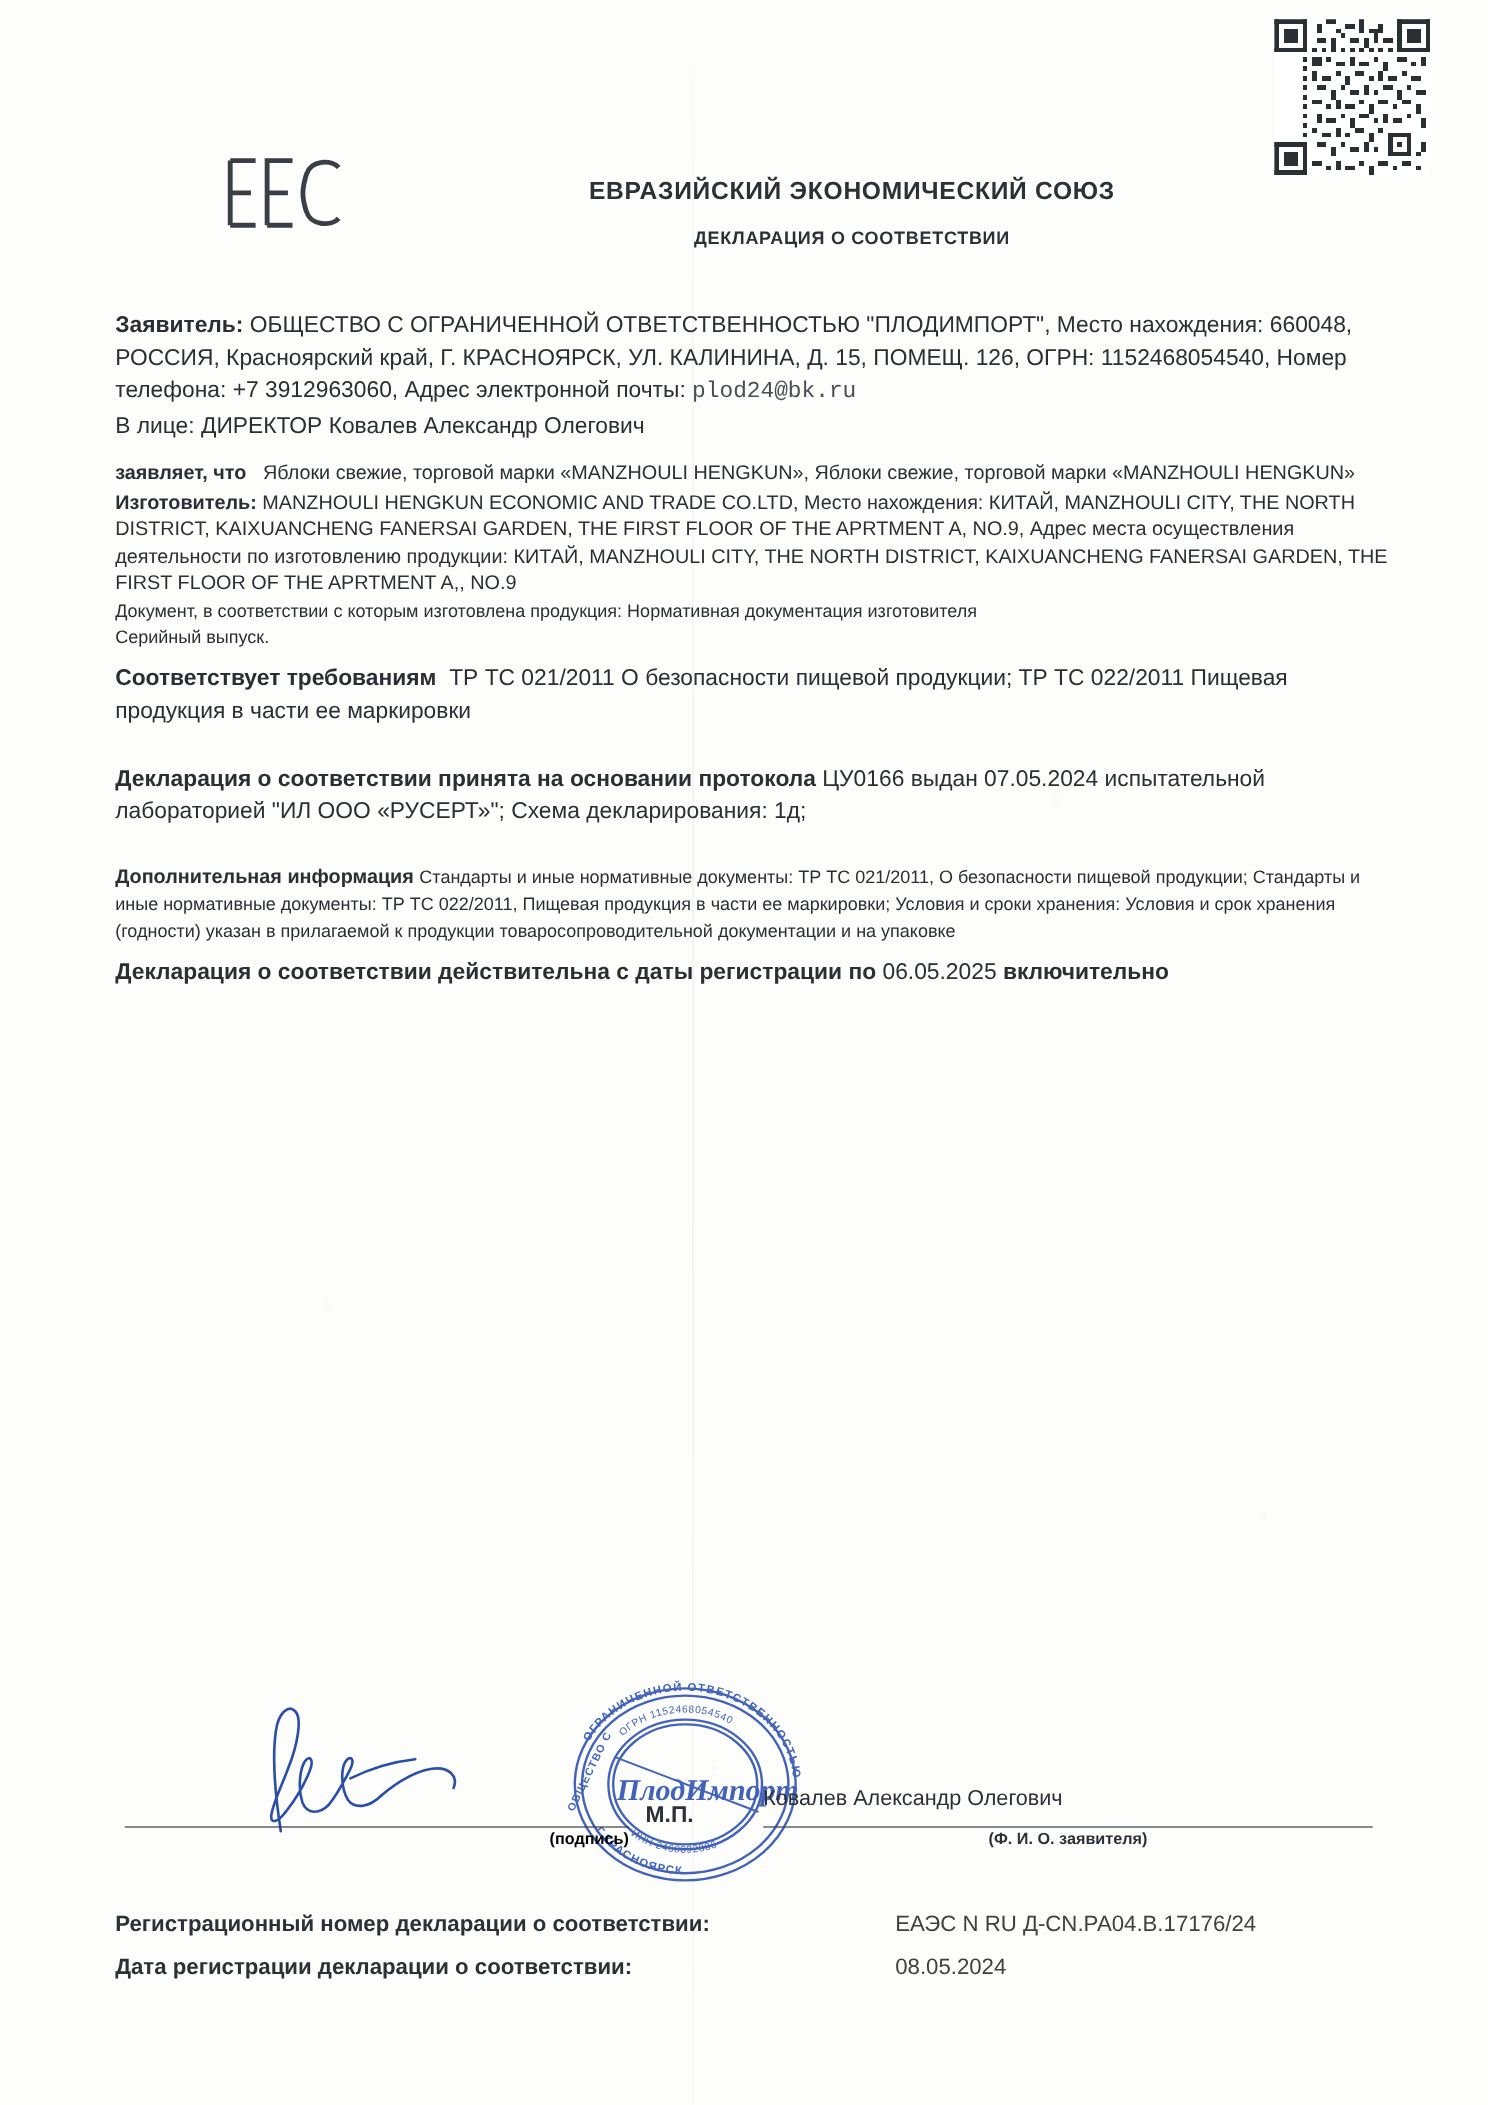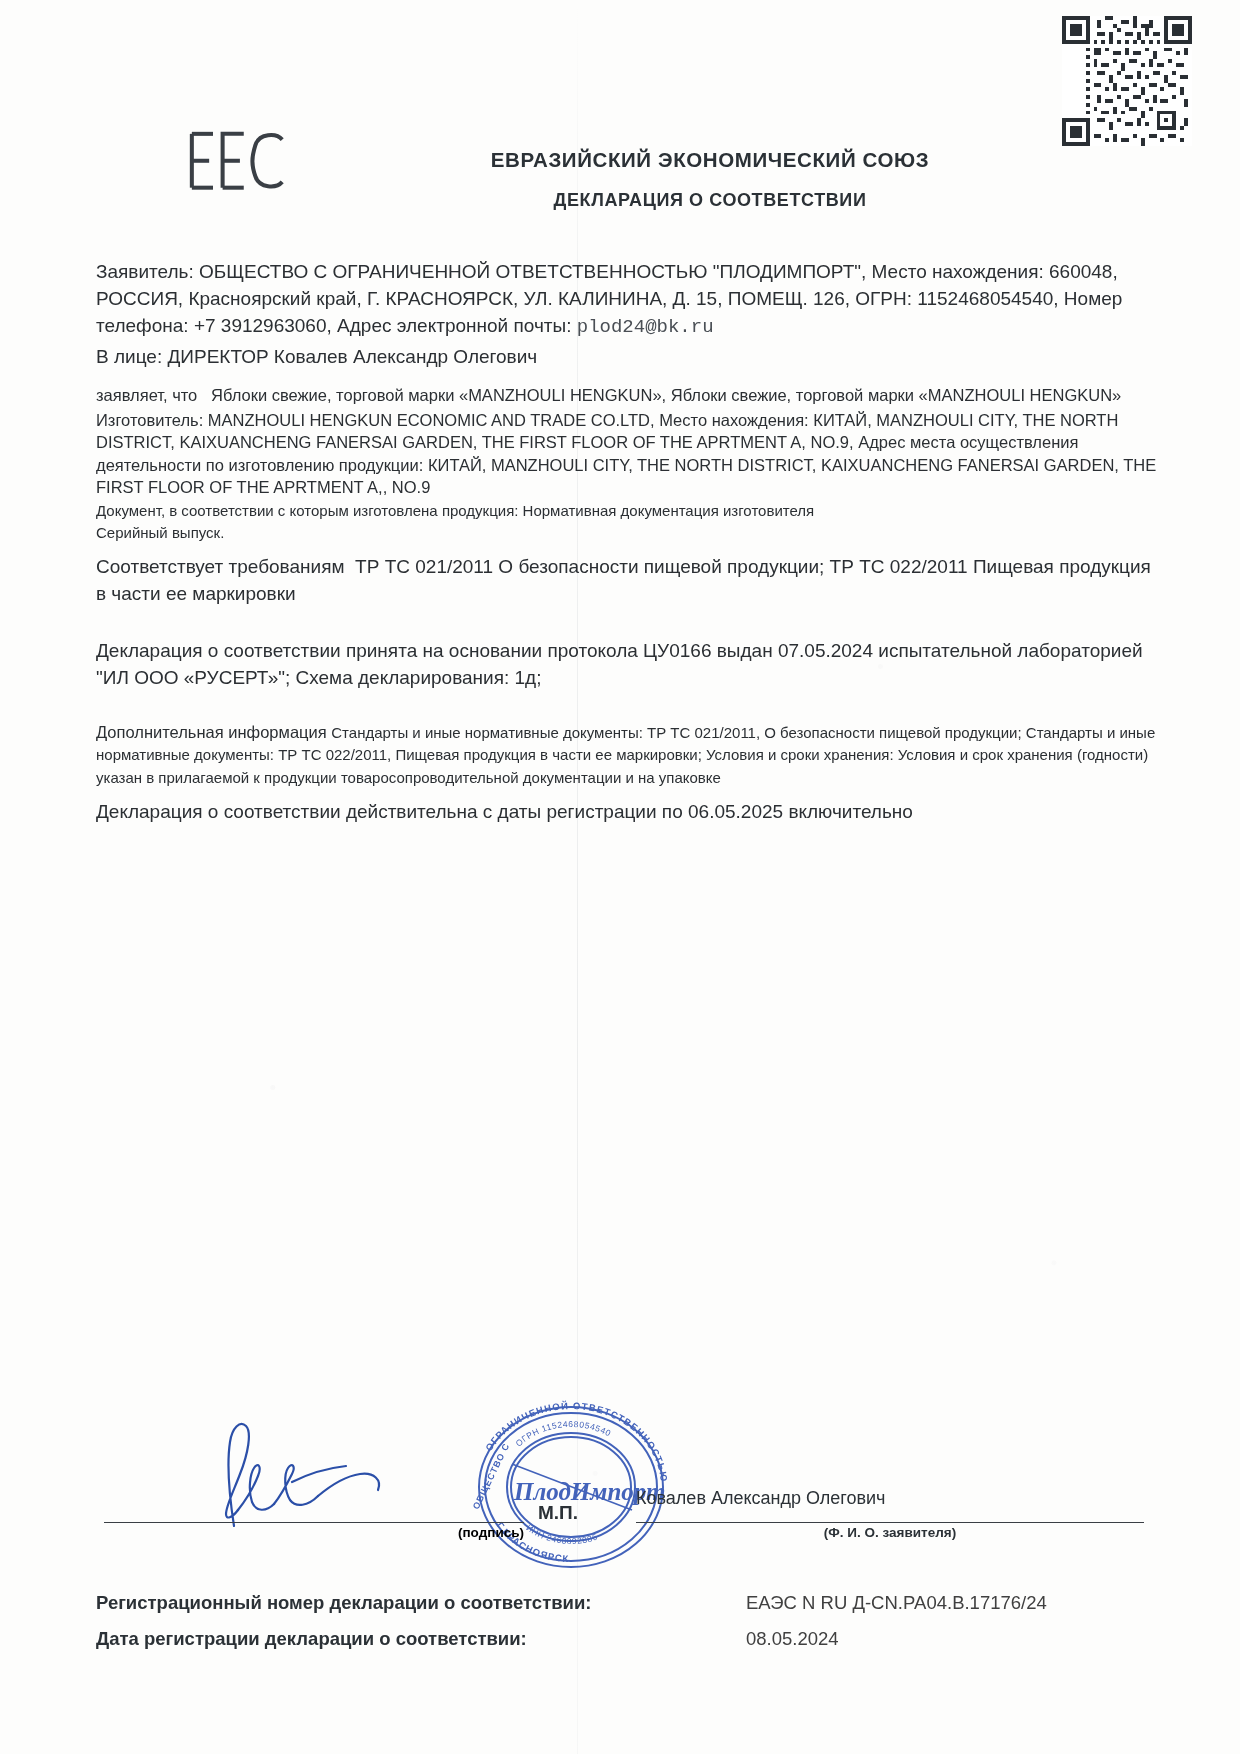--- a/index.html
+++ b/index.html
@@ -73,41 +73,41 @@
     text-align: center;
   }
   .title-main {
     font-size: 20.5px;
     font-weight: bold;
     letter-spacing: 0.6px;
     color: #2b3136;
   }
   .title-sub {
     margin-top: 18px;
-    font-size: 18px;
+    font-size: 15px;
     font-weight: bold;
     letter-spacing: 0.6px;
     color: #2b3136;
   }
 
   
   .body-wrap {
     position: absolute;
     left: 96px;
     top: 258px;
     width: 1062px;
   }
 
   .para { margin: 0 0 2px 0; }
 
   .lg { font-size: 19px; line-height: 27px; }
   .md { font-size: 16.5px; line-height: 22.5px; }
   .sm { font-size: 15px; line-height: 20px; }
 
-  b, .b { font-weight: normal; }
+  b, .b { font-weight: bold; }
 
   .gap-8 { height: 8px; }
   .gap-12 { height: 12px; }
   .gap-28 { height: 28px; }
 
   .email { color: #4a4f55; font-family: Liberation Mono, monospace; }
 
   
   .sign-area {
     position: absolute;

